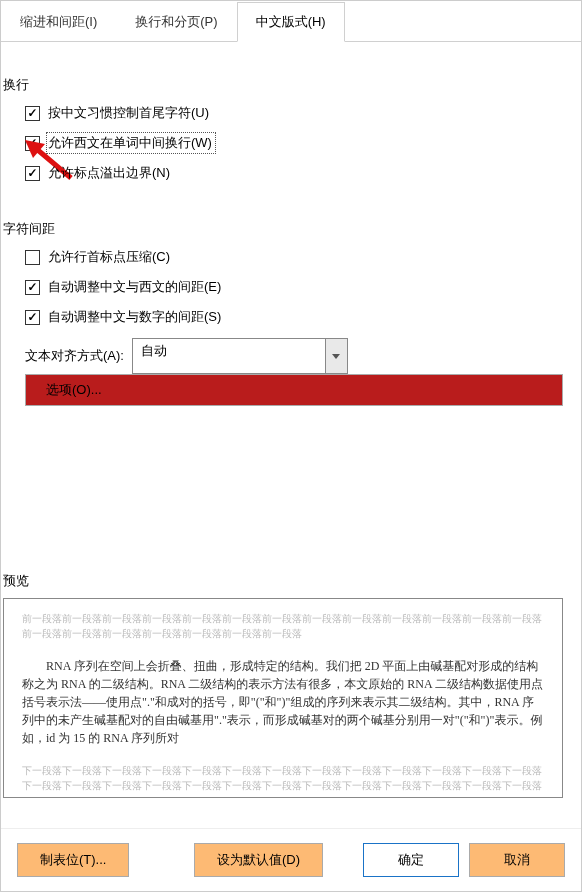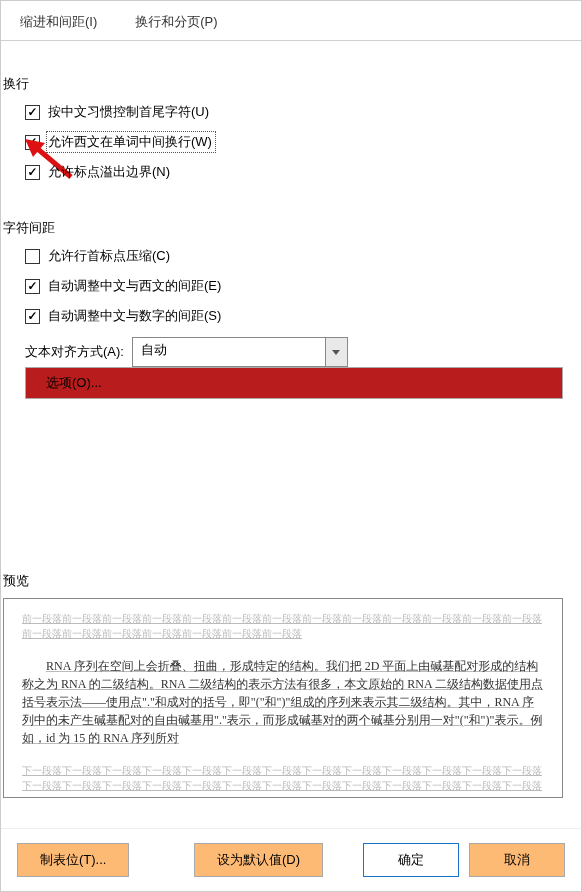--- a/index.html
+++ b/index.html
@@ -86,21 +86,21 @@
     pointer-events: none;
   }
   .field-row {
     display: flex;
     align-items: center;
     margin-left: 22px;
   }
   .combobox {
     display: flex;
     border: 1px solid #888;
-    height: 30px;
+    height: 36px;
     width: 216px;
     margin-left: 8px;
   }
   .combobox .cb-text {
     flex: 1;
     padding: 3px 8px;
   }
   .combobox .cb-btn {
     width: 22px;
     border-left: 1px solid #888;
@@ -124,21 +124,20 @@
   }
   .preview-box {
     border: 1px solid #888;
     height: 200px;
     padding: 12px 18px;
     overflow: hidden;
     font-size: 10px;
     line-height: 1.5;
     color: #bbb;
     font-family: "SimSun", serif;
-    text-decoration: underline;
   }
   .preview-box .core {
     color: #333;
     font-size: 12px;
     margin: 16px 0;
     text-indent: 2em;
   }
   .footer {
     display: flex;
     align-items: center;
@@ -172,20 +171,23 @@
 
 <div class="dialog">
 
   <div class="tabs">
     <div class="tab">
       <span>缩进和间距(I)</span>
     </div>
     <div class="tab">
       <span>换行和分页(P)</span>
     </div>
+    <div class="tab active">
+      <span>中文版式(H)</span>
+    </div>
   </div>
 
   <div class="content">
 
     <div class="group-label">换行</div>
 
     <div class="check-row">
       <span class="chk checked"></span>
       <span>按中文习惯控制首尾字符(U)</span>
     </div>

